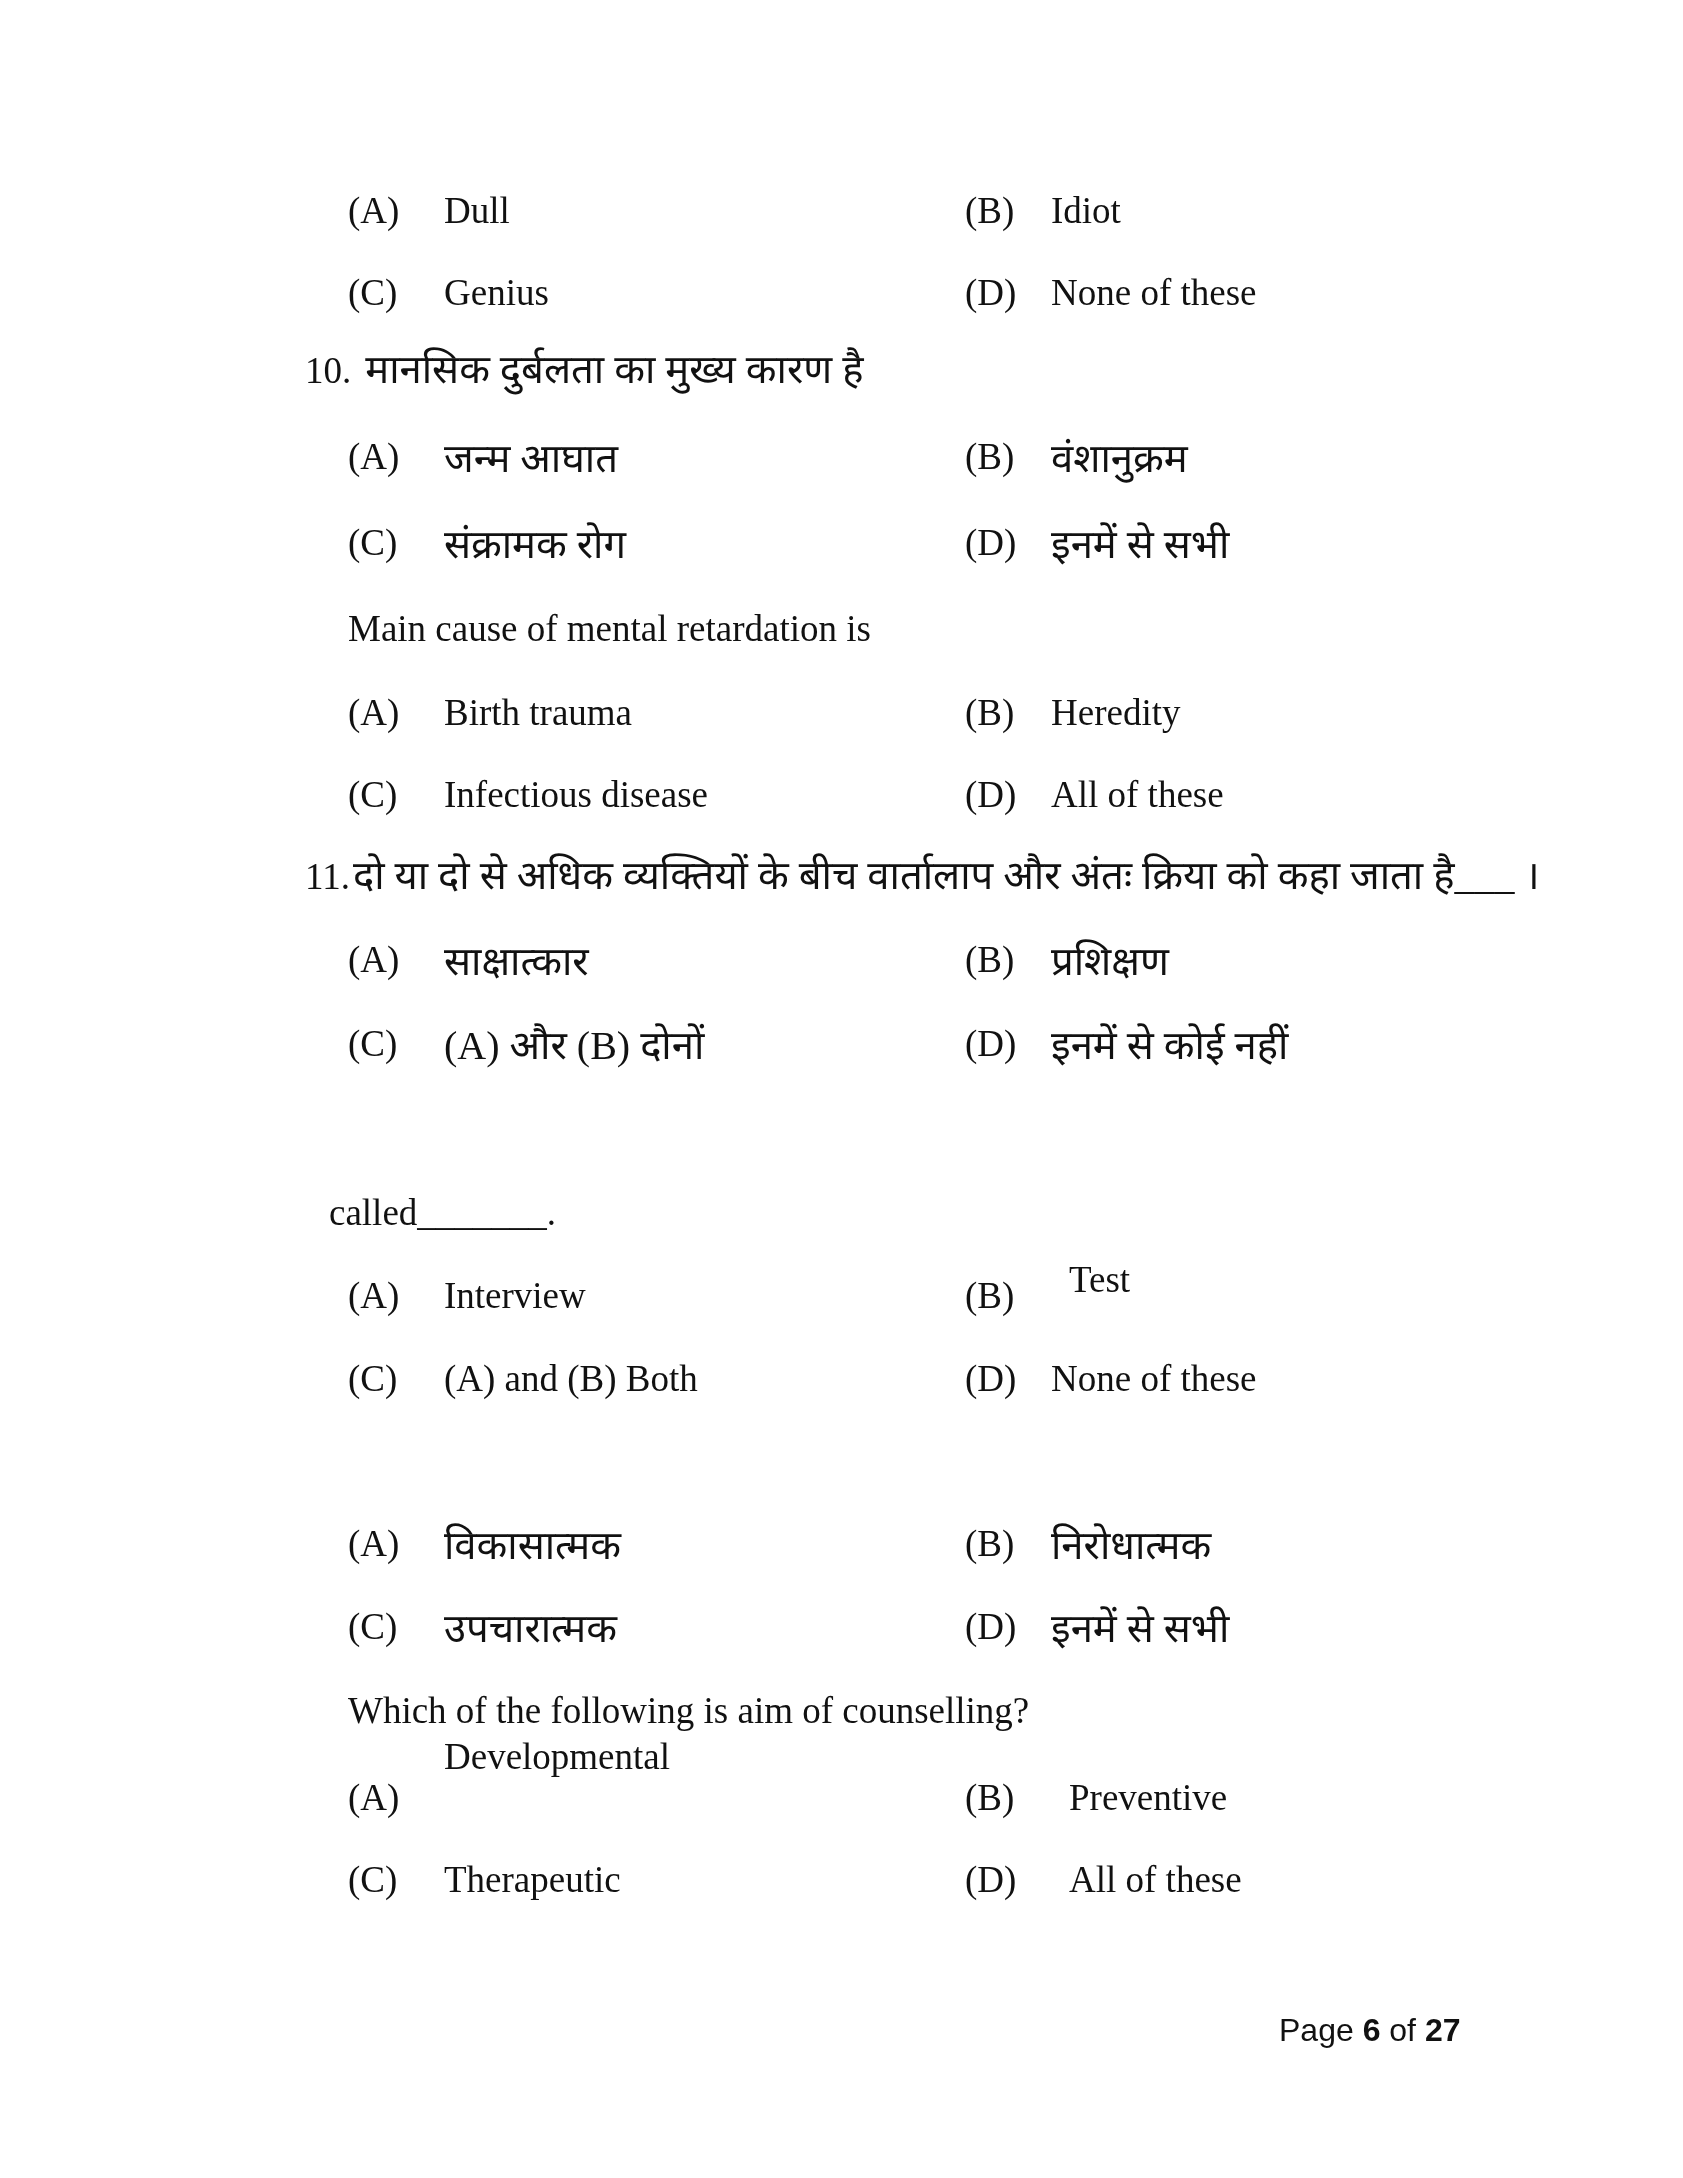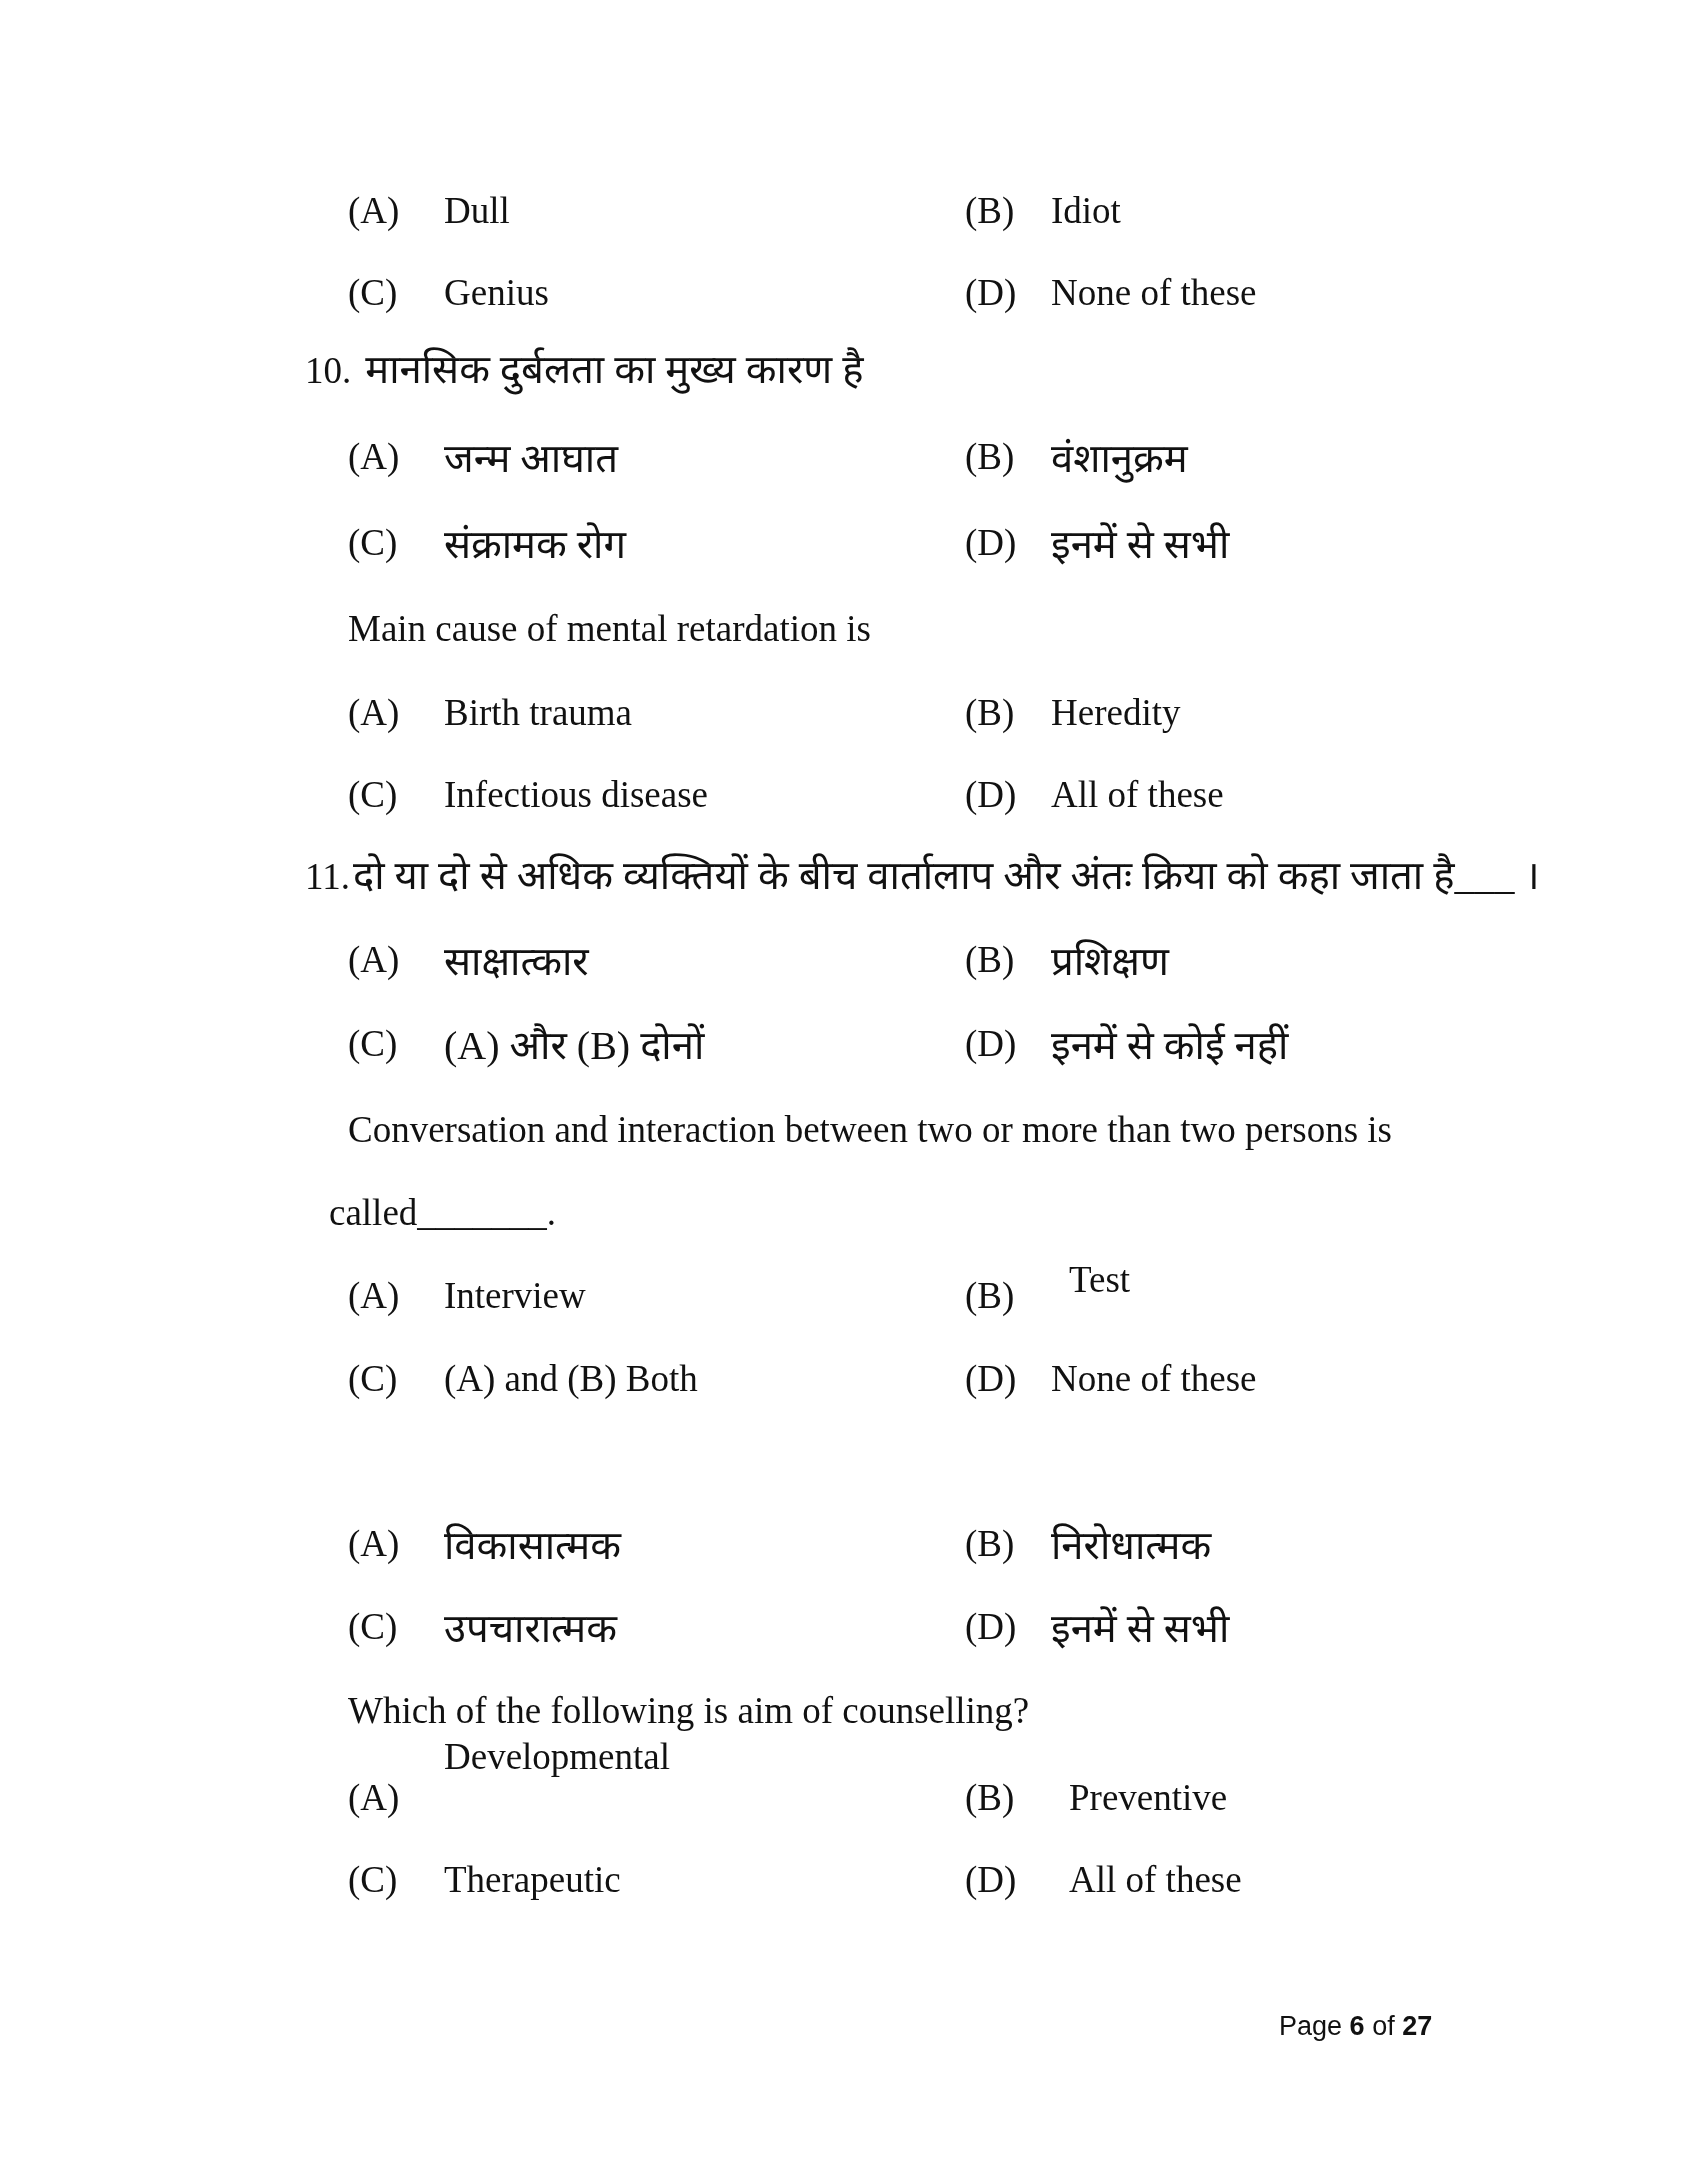--- a/index.html
+++ b/index.html
@@ -10,21 +10,21 @@
     background:#ffffff;
     color:#111111;
     overflow:hidden;
   }
   .abs{position:absolute;white-space:nowrap;line-height:1.25;}
   .en{font-family:"Liberation Serif","DejaVu Serif",serif;font-size:37px;}
   .hi{font-family:"Liberation Serif","DejaVu Sans",sans-serif;font-size:40px;}
   .num{font-family:"Liberation Serif","DejaVu Serif",serif;font-size:37px;}
   .sp{margin-right:14px;}
   .sp0{margin-right:3px;}
-  .footer{font-family:"Liberation Sans","DejaVu Sans",sans-serif;font-size:27px;}
+  .footer{font-family:"Liberation Sans","DejaVu Sans",sans-serif;font-size:32px;}
   .b{font-weight:bold;}
 </style>
 </head>
 <body>
 
 <div class="page">
 
   <span class="abs en" style="left:348px;top:188px">(A)</span>
   <span class="abs en" style="left:444px;top:188px">Dull</span>
   <span class="abs en" style="left:965px;top:188px">(B)</span>
@@ -64,21 +64,20 @@
   <span class="abs en" style="left:348px;top:937px">(A)</span>
   <span class="abs hi" style="left:444px;top:937px">साक्षात्कार</span>
   <span class="abs en" style="left:965px;top:937px">(B)</span>
   <span class="abs hi" style="left:1051px;top:937px">प्रशिक्षण</span>
 
   <span class="abs en" style="left:348px;top:1021px">(C)</span>
   <span class="abs hi" style="left:444px;top:1021px">(A) और (B) दोनों</span>
   <span class="abs en" style="left:965px;top:1021px">(D)</span>
   <span class="abs hi" style="left:1051px;top:1021px">इनमें से कोई नहीं</span>
 
-  <div class="abs en" style="left:348px;top:1107px">Conversation and interaction between two or more than two persons is</div>
   <div class="abs en" style="left:329px;top:1190px">called_______.</div>
 
   <span class="abs en" style="left:348px;top:1273px">(A)</span>
   <span class="abs en" style="left:444px;top:1273px">Interview</span>
   <span class="abs en" style="left:965px;top:1273px">(B)</span>
   <span class="abs en" style="left:1069px;top:1257px">Test</span>
 
   <span class="abs en" style="left:348px;top:1356px">(C)</span>
   <span class="abs en" style="left:444px;top:1356px">(A) and (B) Both</span>
   <span class="abs en" style="left:965px;top:1356px">(D)</span>

